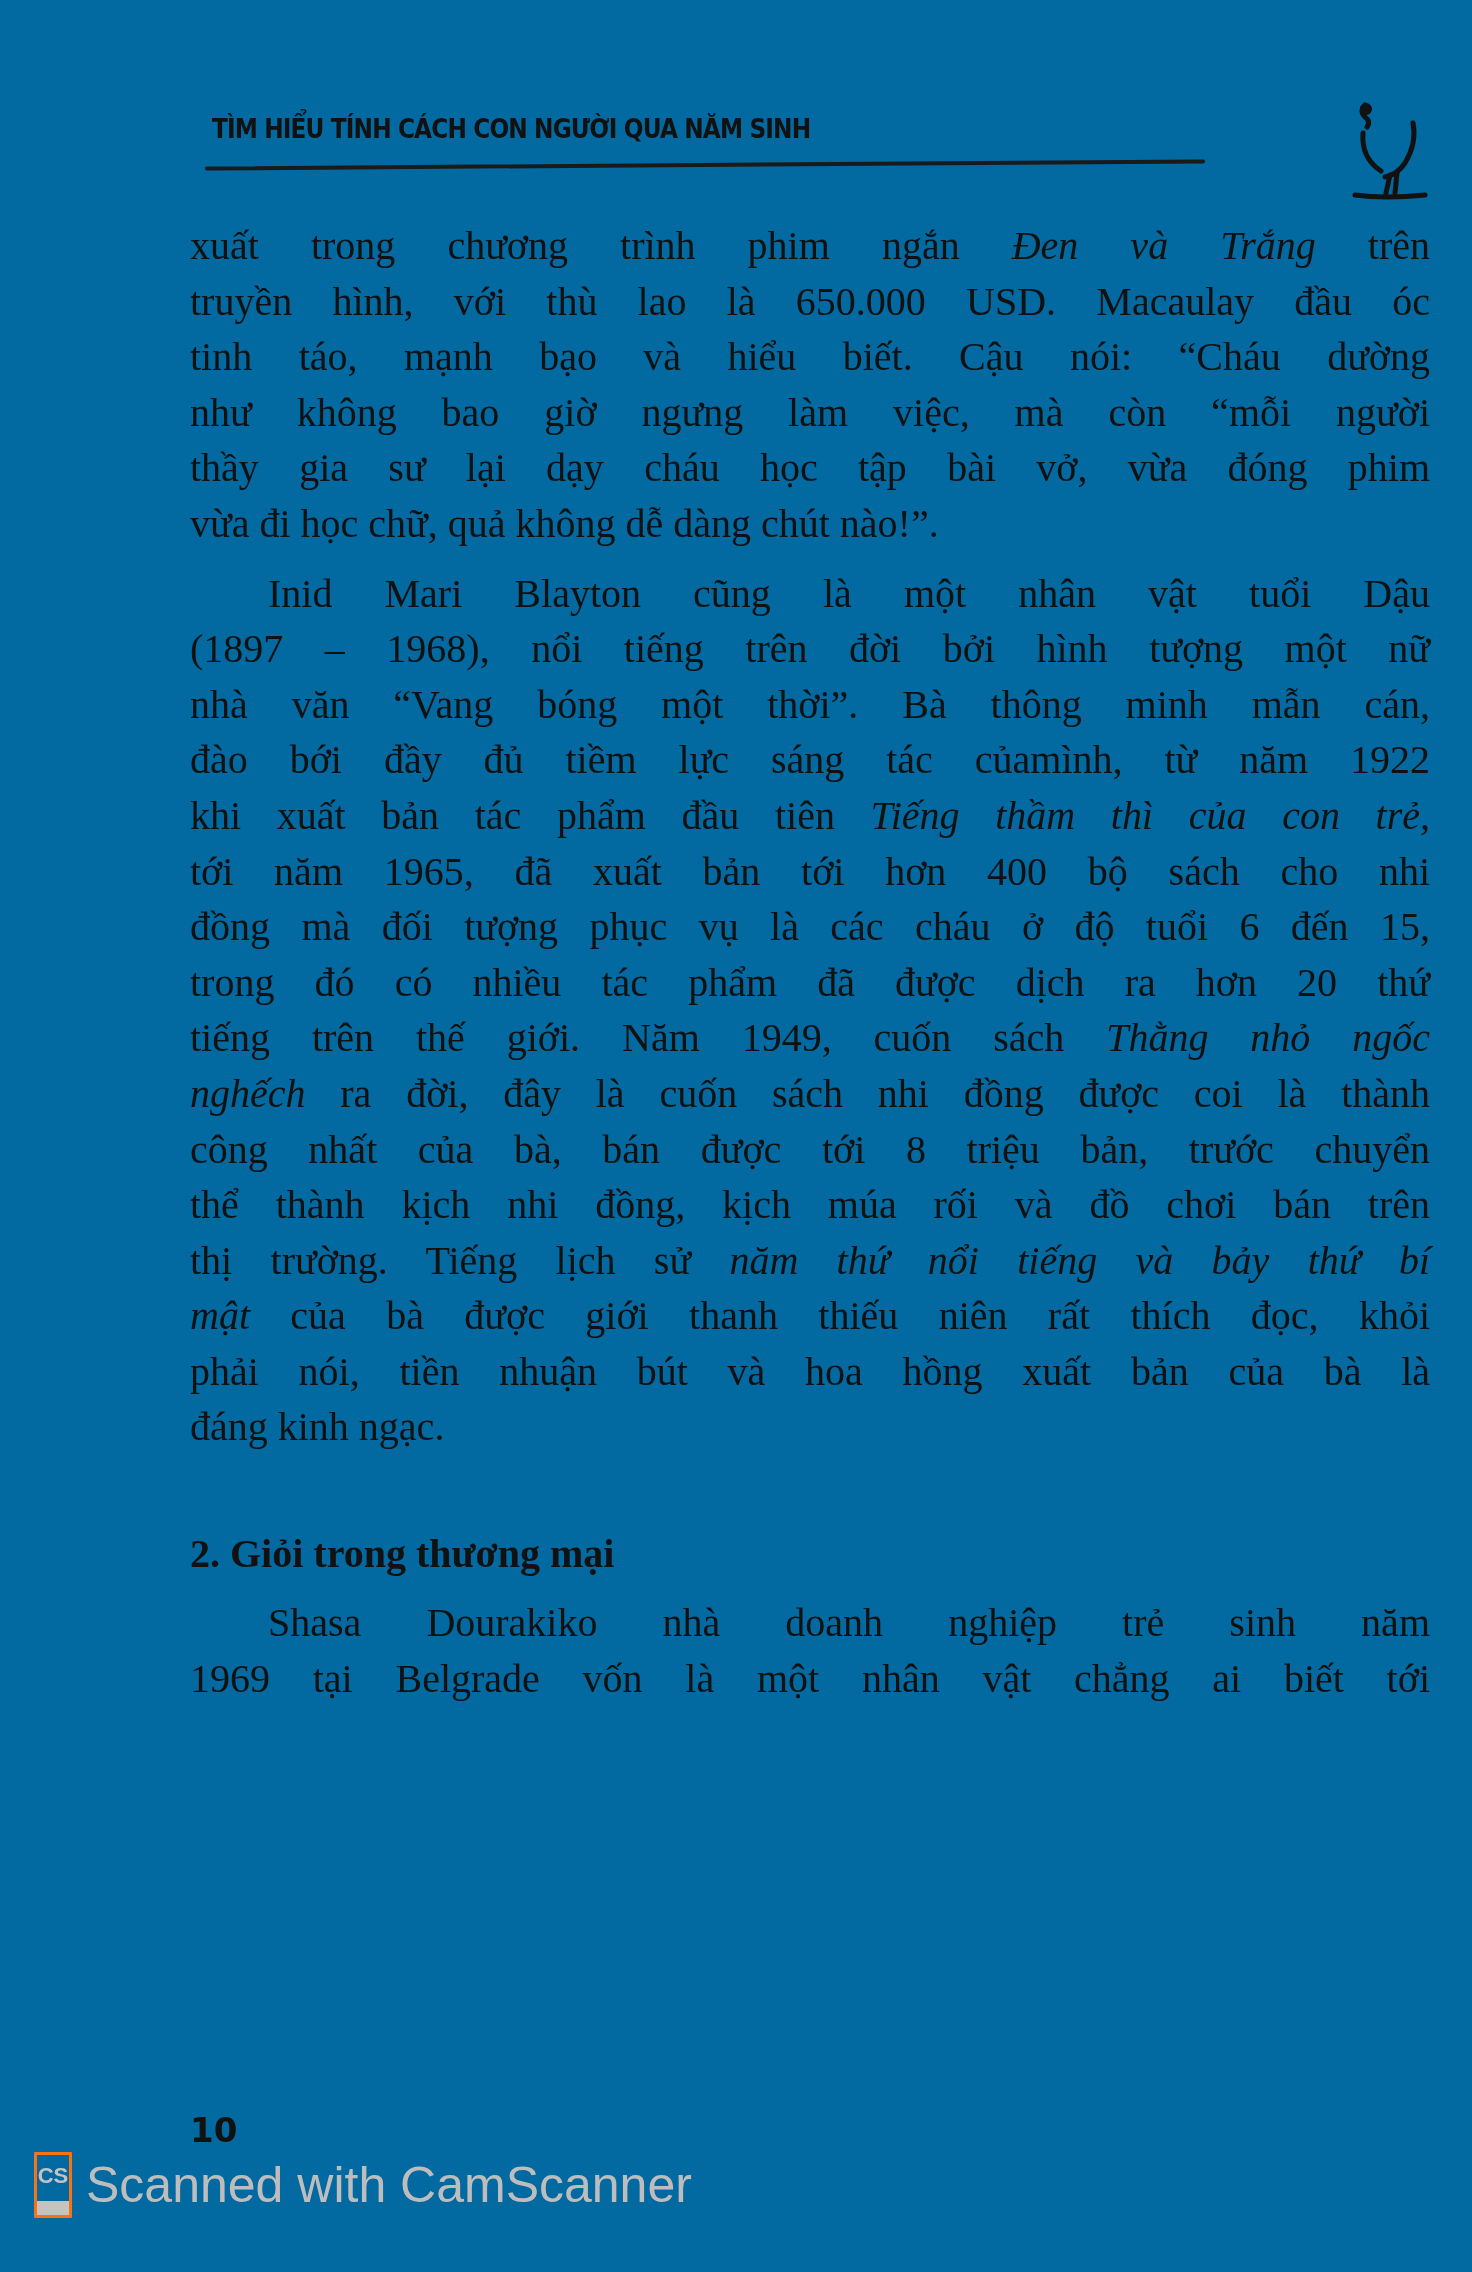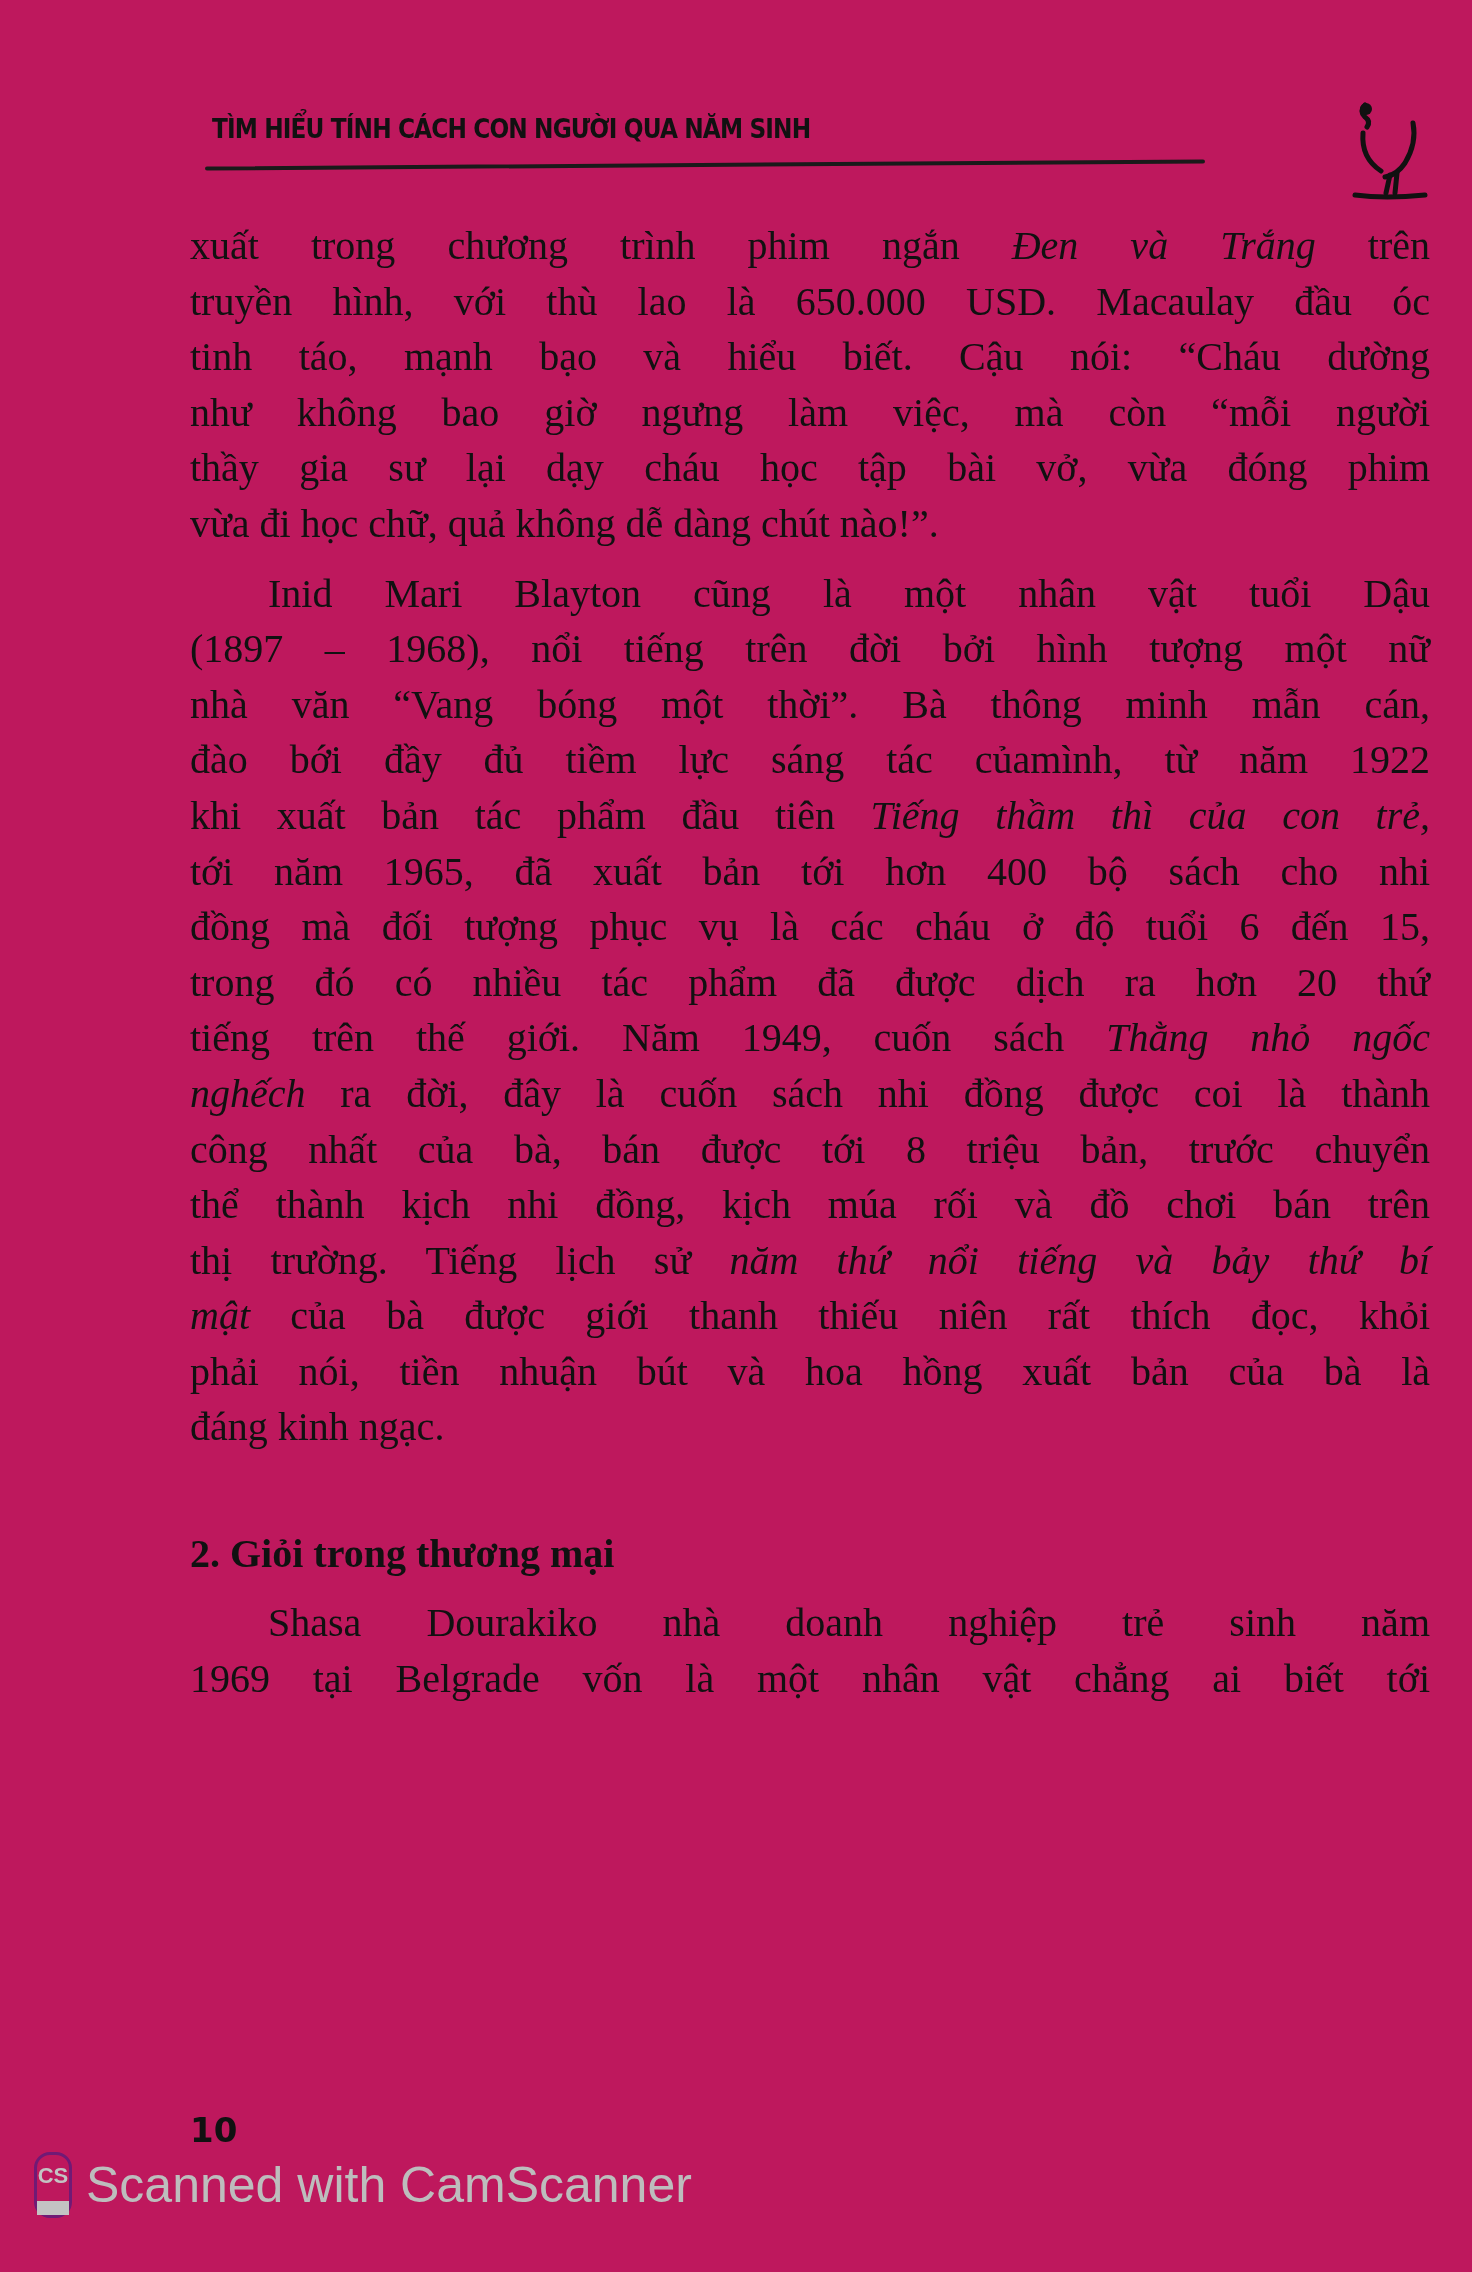--- a/index.html
+++ b/index.html
@@ -1,17 +1,17 @@
 <!DOCTYPE html>
 <html><head>
 <meta charset="utf-8">
 <style>
   html, body { margin: 0; padding: 0; background: #ffffff; }
   body { width: 1472px; height: 2272px; position: relative; overflow: hidden; }
-  .page { position: absolute; left: 0; top: 0; width: 1472px; height: 2272px; background: #be185d; }
+  .page { position: absolute; left: 0; top: 0; width: 1472px; height: 2272px; background: #0369a1; }
   .running-head {
     position: absolute; left: 212px; top: 113px;
     font-family: "DejaVu Sans", sans-serif; font-weight: bold;
     font-size: 27px; letter-spacing: -1px; color: #111;
     transform: scaleX(0.86); transform-origin: left center;
   }
   .head-rule {
     position: absolute; left: 205px; top: 163px; width: 1000px; height: 4px;
     background: #1a1a1a; border-radius: 2px; transform: rotate(-0.4deg);
   }
@@ -33,21 +33,21 @@
   i { font-style: italic; }
   .page-number {
     position: absolute; left: 190px; top: 2110px;
     font-family: "DejaVu Sans", sans-serif; font-size: 34px; font-weight: bold; color: #111;
   }
   .watermark {
     position: absolute; left: 34px; top: 2152px; display: flex; align-items: center;
     color: #bdbdbd; font-family: "Liberation Sans", sans-serif; font-size: 50px;
   }
   .cs-logo {
-    width: 38px; height: 66px; border: 3px solid #701a75; border-radius: 16px;
+    width: 38px; height: 66px; border: 3px solid #f97316; border-radius: 1px;
     position: relative; margin-right: 14px; box-sizing: border-box;
     display: flex; align-items: flex-start; justify-content: center;
   }
   .cs-logo span { font-family: "Liberation Sans", sans-serif; font-weight: bold; font-size: 22px; color: #c3c3c3; margin-top: 8px; }
   .cs-logo::after { content: ""; position: absolute; left: 0; right: 0; bottom: 0; height: 14px; background: #c3c3c3; }
 </style>
 </head>
 <body>
 
 <div class="page">

